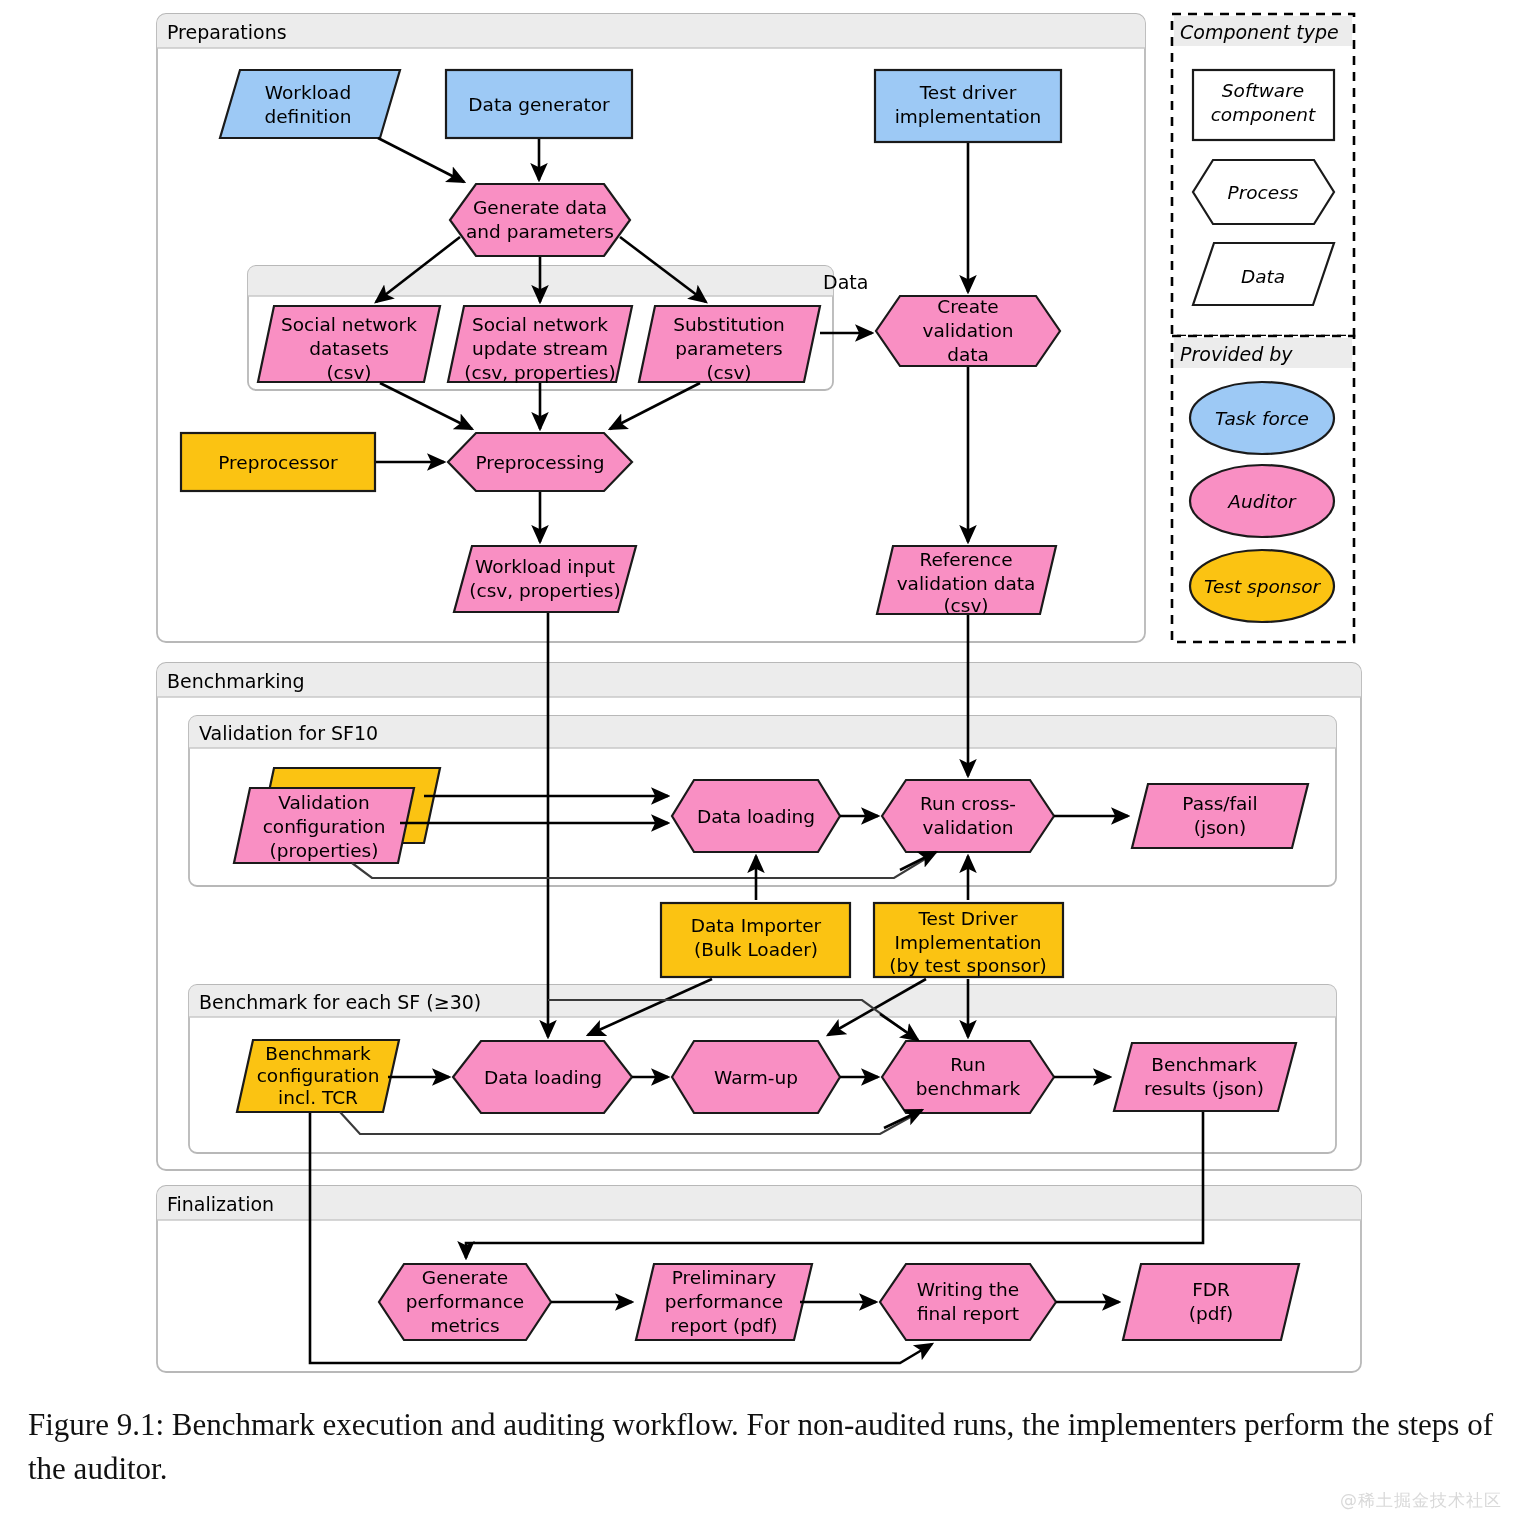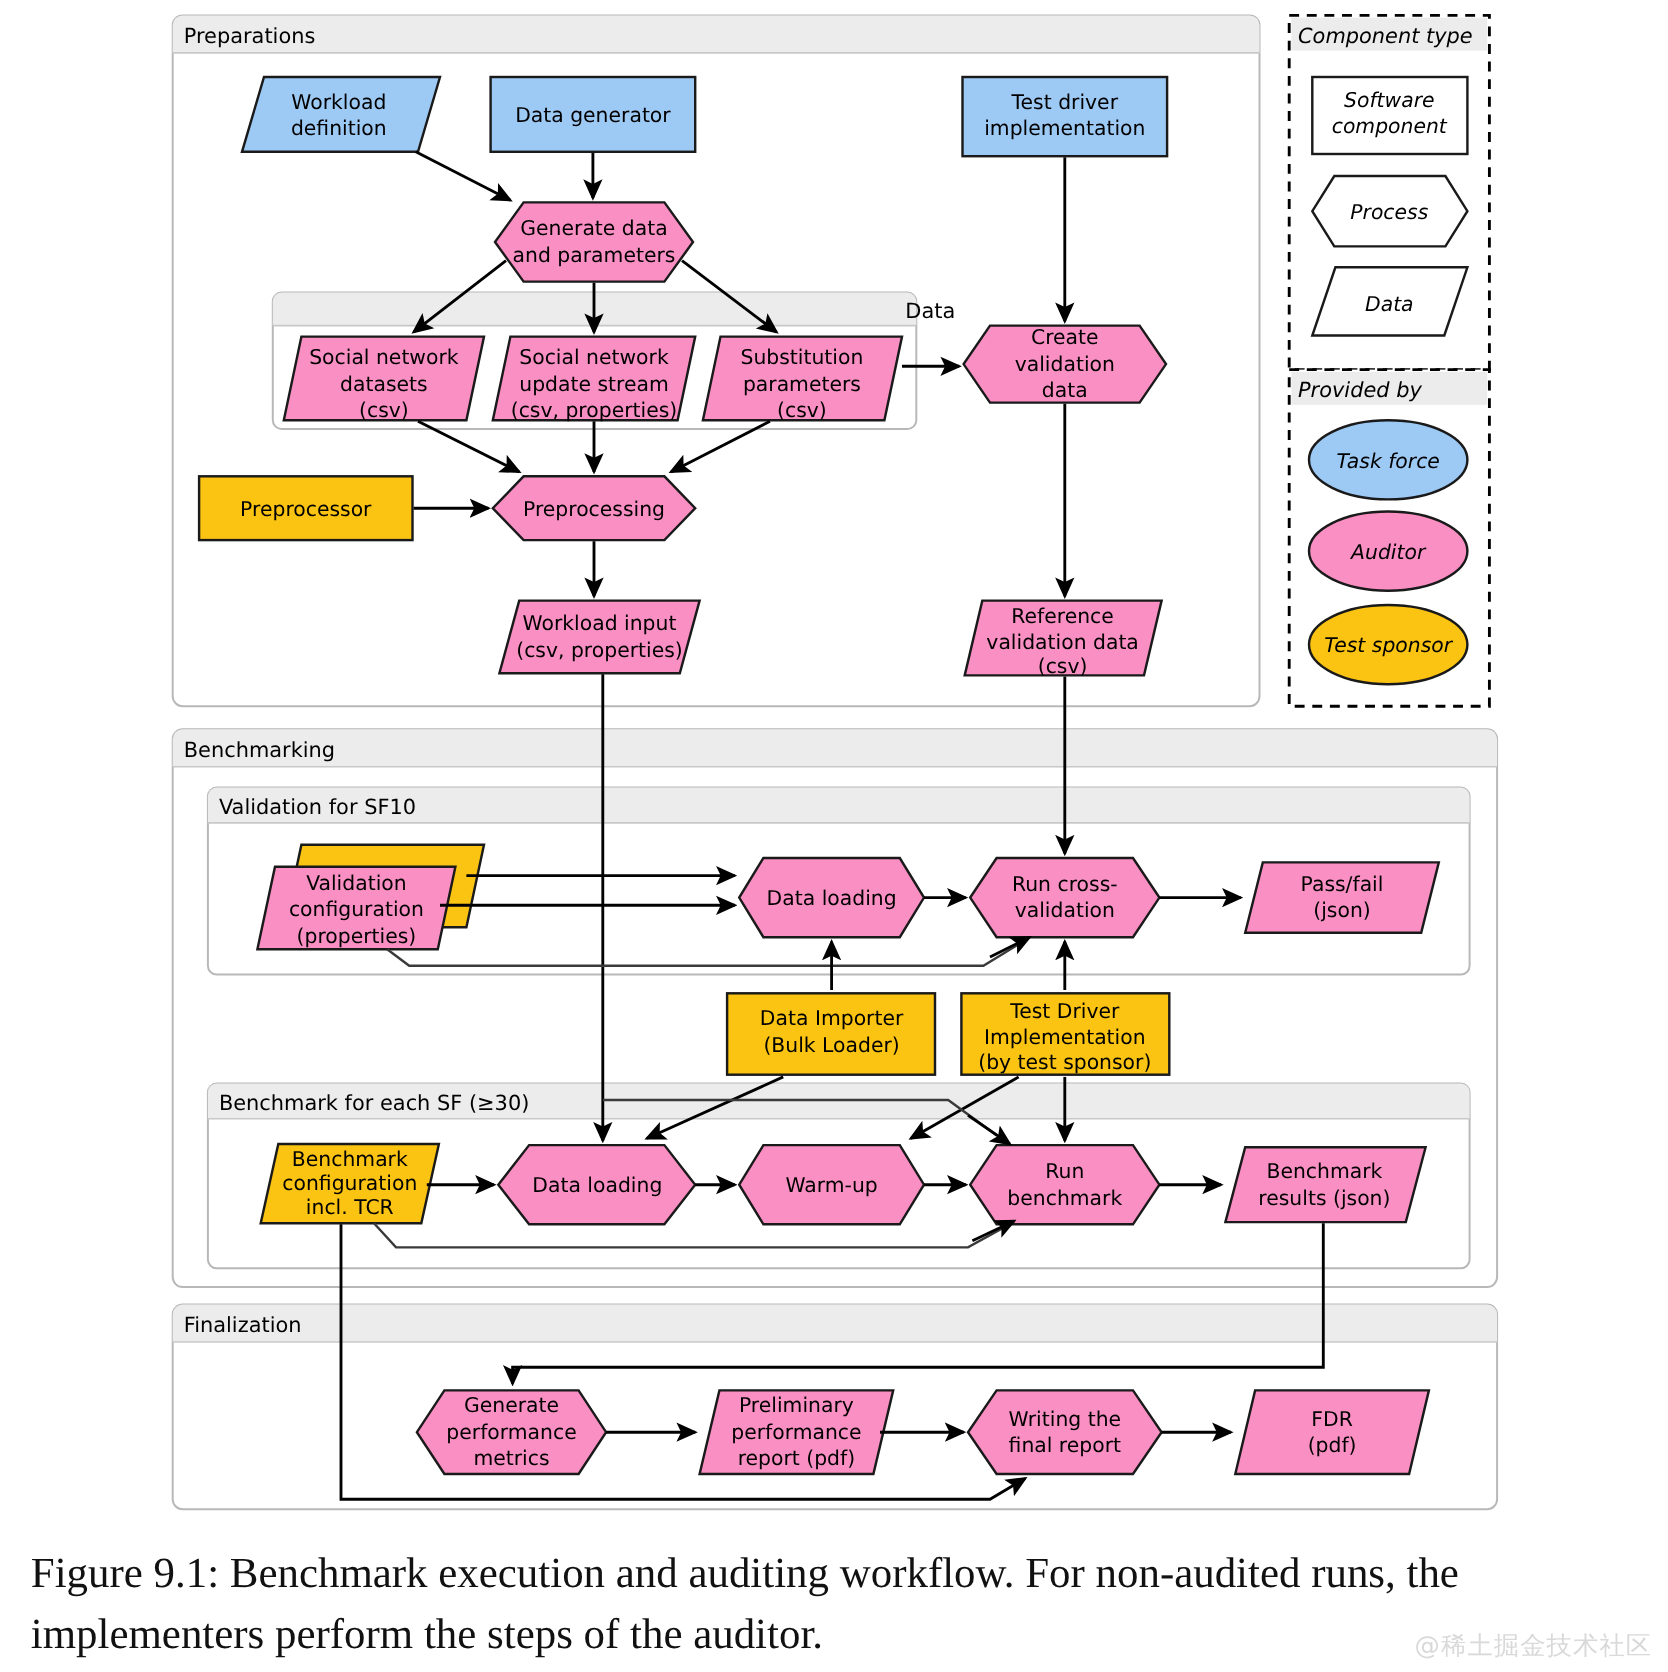--- a/index.html
+++ b/index.html
@@ -42,29 +42,29 @@
   .edge-thin{stroke:#3a3a3a;stroke-width:2.2;fill:none;}
   .grp-body{fill:#ffffff;stroke:#b8b8b8;stroke-width:1.8;}
   .grp-head{fill:#ececec;stroke:none;}
   .grp-headline{stroke:#c8c8c8;stroke-width:1.5;}
   .legend-box{fill:#ffffff;stroke:#000;stroke-width:2.6;stroke-dasharray:9 7;}
   .legend-head{fill:#ececec;}
   #caption{
     position:absolute;
     left:28px; top:1403px; width:1470px;
     font-family:"Liberation Serif","DejaVu Serif",serif;
-    font-size:39px;
+    font-size:31px;
     line-height:1.42;
     color:#111;
   }
   #watermark{
     position:absolute;
     right:14px; bottom:8px;
     font-family:"DejaVu Sans","Liberation Sans",sans-serif;
-    font-size:23px;
+    font-size:17px;
     color:#d9d9d9;
     letter-spacing:1px;
     margin-top:40px;
   }
 </style>
 </head>
 <body>
 
 <svg id="diagram" viewBox="0 0 1516 1520">
   <defs>

